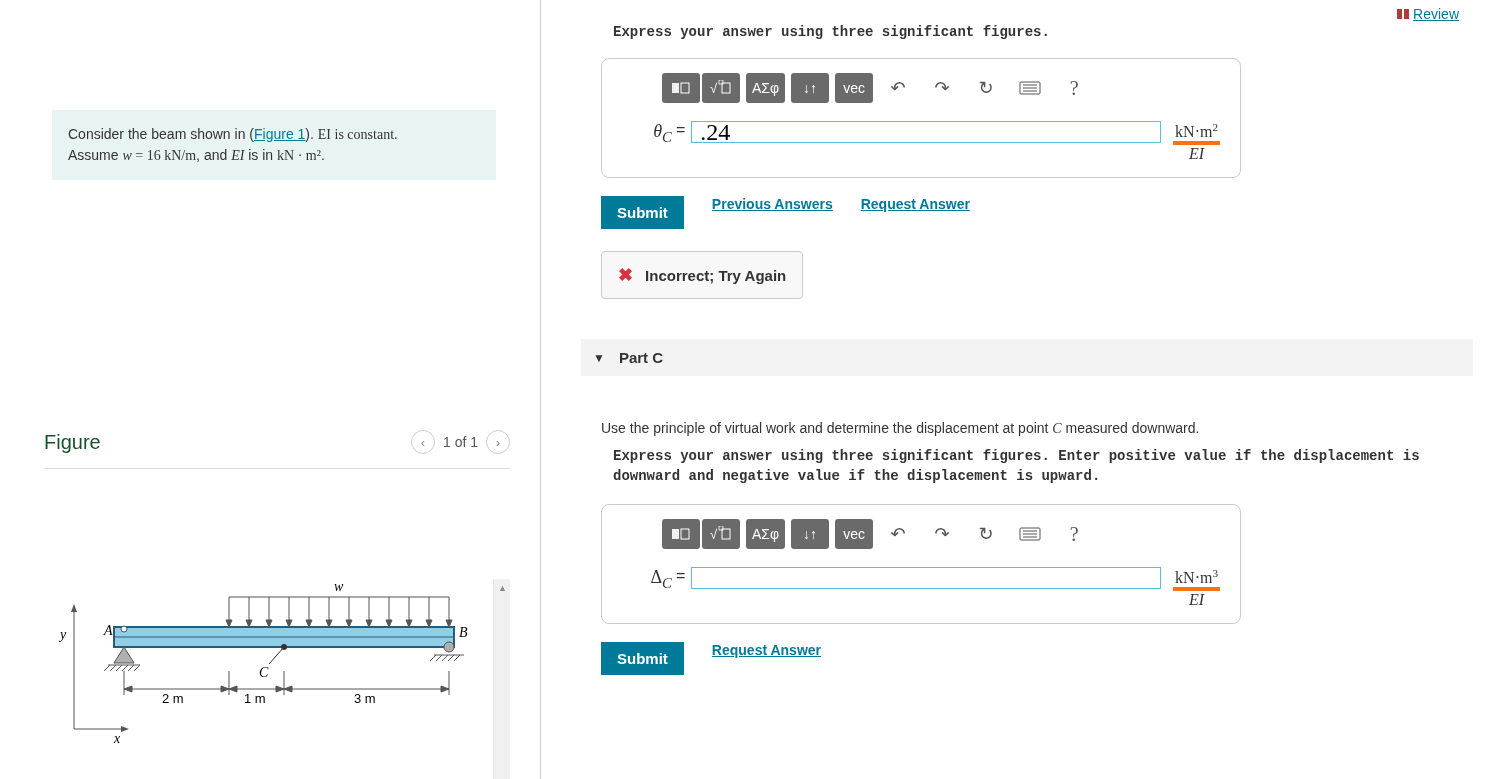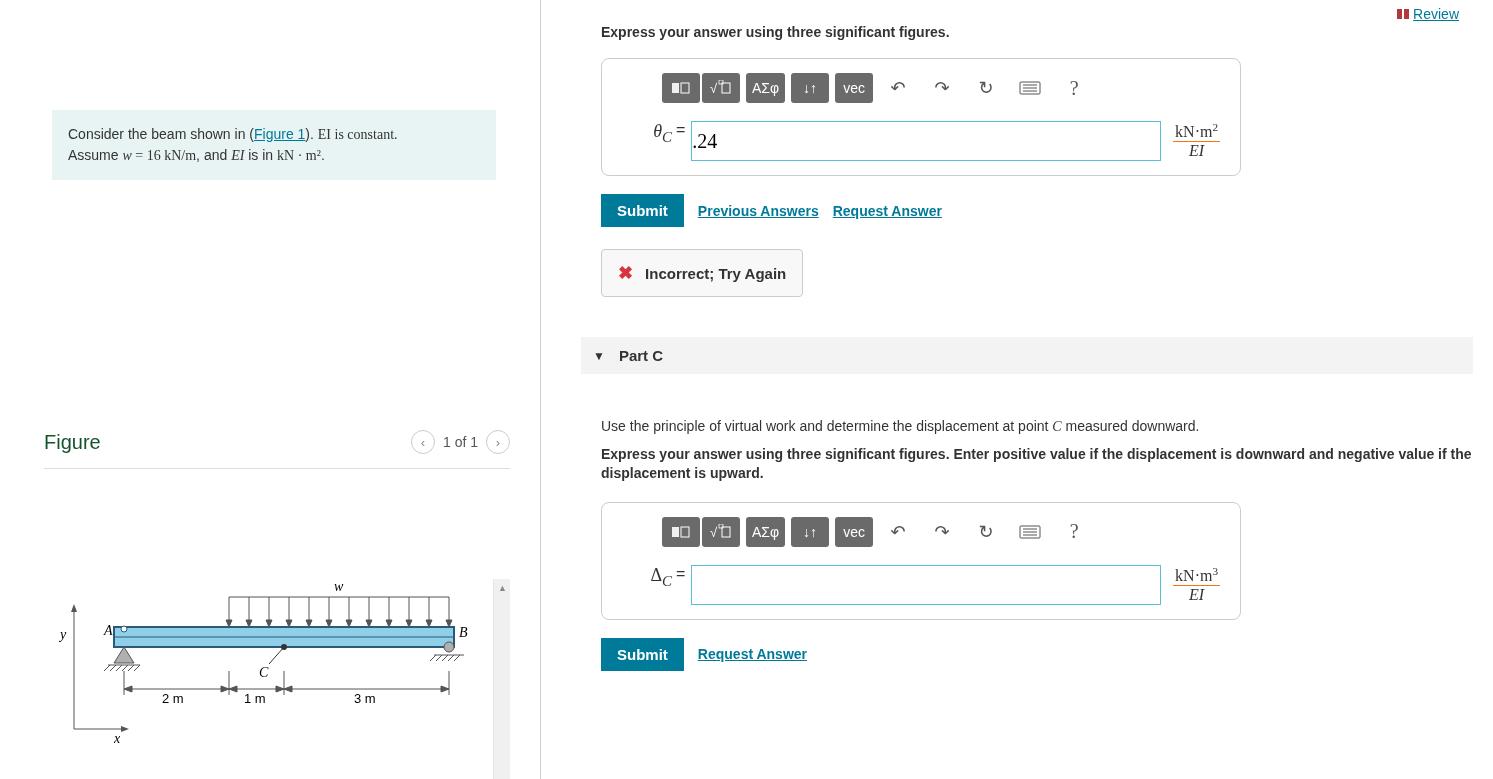--- a/index.html
+++ b/index.html
@@ -92,21 +92,21 @@
   .scroll-track {
     position: absolute; right: 0; top: 0; bottom: 0; width: 17px;
     background: #f0f0f0; border-left: 1px solid #e5e5e5;
   }
   .scroll-arrow {
     height: 17px; width: 17px; display: flex; align-items: center; justify-content: center;
     color: #888; font-size: 9px;
   }
   .beam-svg { display: block; margin: 110px 0 0 10px; }
   
-  .instr { font-weight: bold; margin: 24px 0 18px 20px; }
+  .instr { font-weight: bold; margin: 24px 0 18px 32px; font-family: Liberation Mono, monospace; }
   .instr-nb { margin: 27px 0 8px 20px; line-height: 1.4; }
   .answer-box {
     border: 1px solid #ccc;
     border-radius: 8px;
     width: 640px;
     margin-left: 20px;
     padding: 14px 0 14px 0;
   }
   .toolbar {
     display: flex; gap: 6px; align-items: center;
@@ -130,39 +130,39 @@
   .tb-btn.help { font-family: "Times New Roman", serif; font-size: 20px; }
   .tb-group1 { display: flex; gap: 2px; }
   .answer-row {
     display: flex; align-items: flex-start;
     padding: 0 20px 0 20px;
   }
   .var-lbl { font-family: "Times New Roman", serif; font-style: italic; font-size: 18px; width: 50px; text-align: right; }
   .eq { margin: 0 6px 0 4px; font-size: 16px; }
   .answer-input {
     flex: 1;
-    height: 40px;
+    height: 22px;
     border: 1px solid #56c1d6;
-    padding: 4px 0;
-    font-size: 20px;
+    padding: 4px 8px;
+    font-size: 24px;
     font-family: "Times New Roman", serif;
     outline: none;
   }
   .answer-input.empty { border-color: #56c1d6; }
   .unit-lbl {
     margin-left: 12px;
     font-family: "Times New Roman", serif;
     font-size: 16px;
     text-align: center;
   }
-  .unit-lbl .num { border-bottom: 1px solid #f97316; display: block; padding: 0 2px; }
+  .unit-lbl .num { border-bottom: 4px solid #f97316; display: block; padding: 0 2px; }
   .unit-lbl .den { display: block; font-style: italic; }
   .action-row {
     margin: 18px 0 0 20px;
-    display: flex; align-items: center; gap: 14px;
+    display: flex; gap: 28px;
   }
   .btn-submit {
     background: #007a99;
     color: #fff;
     border: none;
     padding: 8px 16px;
     font-size: 15px;
     font-weight: bold;
     cursor: pointer;
     border-radius: 0;

